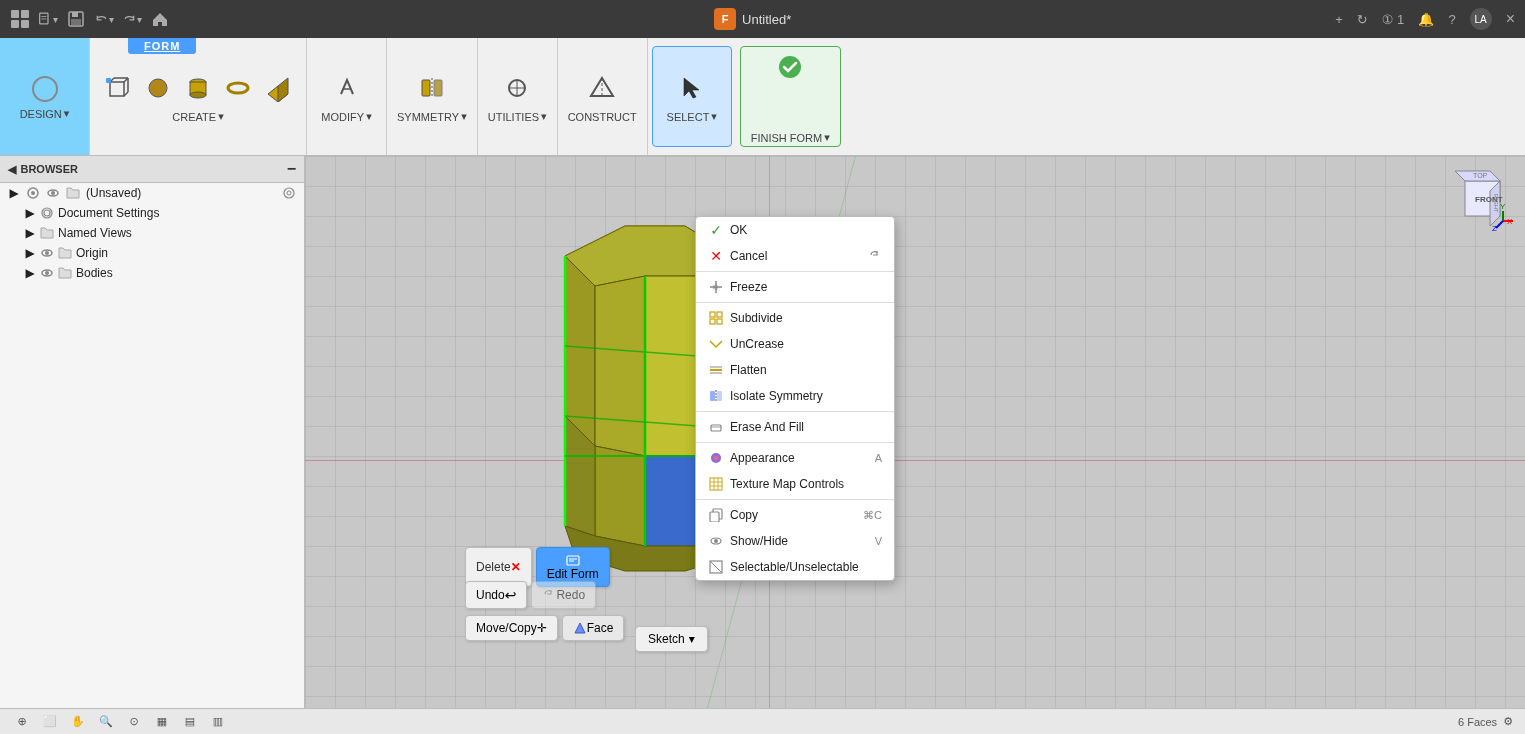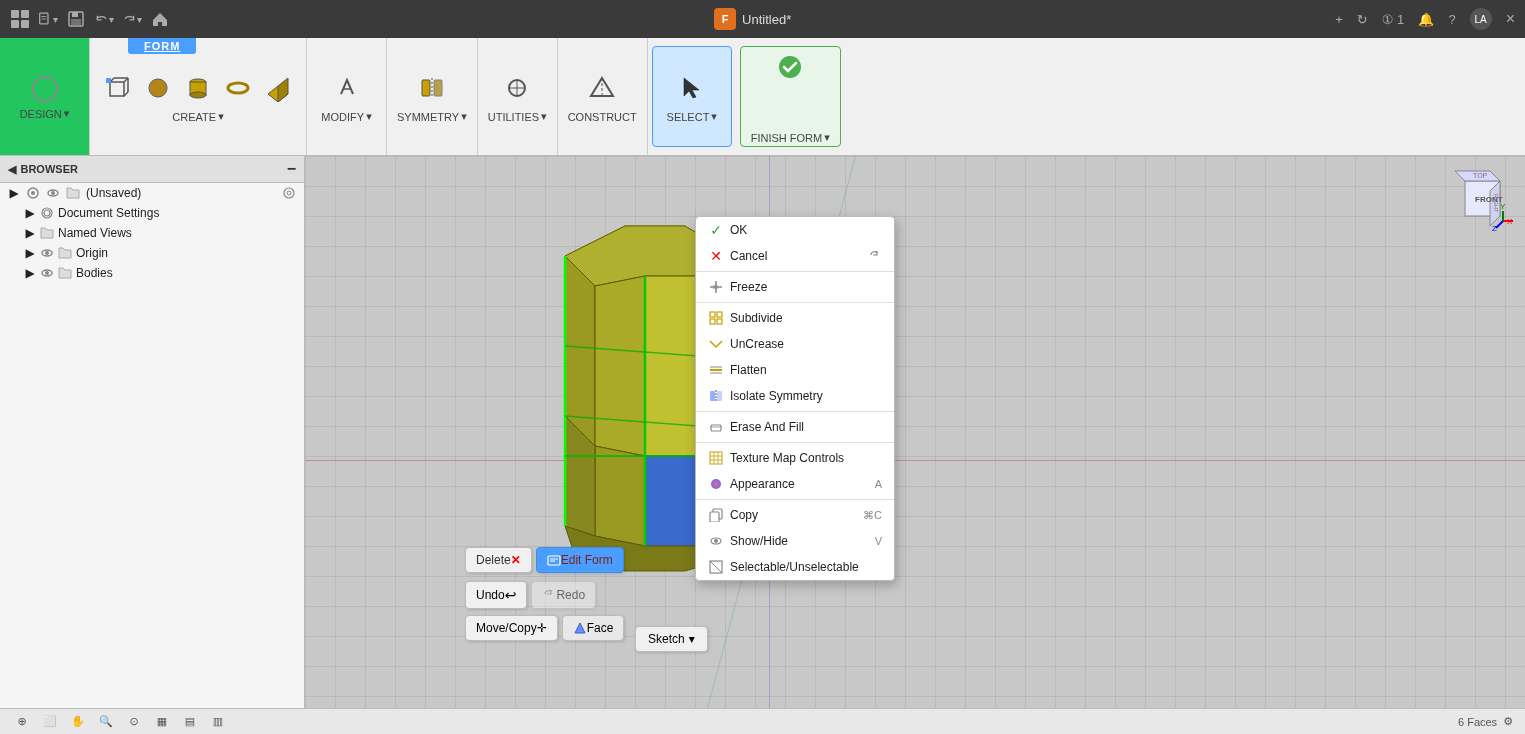--- a/index.html
+++ b/index.html
@@ -22,21 +22,21 @@
     
     #toolbar {
       display: flex; align-items: stretch; background: #f0f0f0;
       border-bottom: 1px solid #bbb; height: 118px; position: relative;
     }
     .toolbar-section {
       display: flex; flex-direction: column; align-items: center; justify-content: center;
       padding: 4px 8px; border-right: 1px solid #ccc; min-width: 60px;
     }
     .toolbar-section.design-btn {
-      background: #22c55e; min-width: 90px; cursor: pointer;
+      background: #7dd3fc; min-width: 90px; cursor: pointer;
     }
     .form-tab {
       position: absolute; top: 0; left: 128px;
       background: #4a9eff; color: white; font-size: 11px; font-weight: bold;
       padding: 2px 16px; border-radius: 0 0 3px 3px; letter-spacing: 1px; text-decoration: underline;
     }
     .tool-group {
       display: flex; align-items: center; justify-content: center;
       flex-direction: column; gap: 2px; padding: 6px 10px;
       border-right: 1px solid #ccc; min-width: 80px;
@@ -109,21 +109,21 @@
     .menu-separator { height: 1px; background: #ddd; margin: 2px 0; }
     .menu-item-left { display: flex; align-items: center; }
     .mini-btn {
       background: #f0f0f0; border: 1px solid #bbb; border-radius: 4px;
       padding: 5px 10px; font-size: 12px; cursor: pointer; display: flex; align-items: center; gap: 0;
       white-space: nowrap; box-shadow: 1px 1px 3px rgba(0,0,0,0.15); margin-top: 16px;
     }
     .mini-btn.delete { color: #333; }
     .mini-btn .del-x { color: red; font-weight: bold; }
     .mini-btn .undo-arr { font-size: 14px; }
-    .mini-btn.blue-accent { background: #4a9eff; color: #7f1d1d; border-color: #3a8eee; }
+    .mini-btn.blue-accent { background: #4a9eff; color: #000000; border-color: #3a8eee; flex-direction: column; }
     .mini-btn.gray-icon { background: #e8e8e8; }
 
     
     .repeat-crease-btn {
       position: absolute; left: 410px; top: 340px;
       background: white; border: 1px solid #bbb; border-radius: 4px;
       padding: 5px 12px; font-size: 12px; cursor: pointer;
       box-shadow: 1px 1px 4px rgba(0,0,0,0.2); display: flex; align-items: center; gap: 6px;
       z-index: 60;
     }
@@ -593,47 +593,47 @@
           </span>
           <span>Erase And Fill</span>
         </div>
       </div>
       <div class="menu-separator"></div>
 
       <div class="menu-item">
         <div class="menu-item-left">
           <span class="menu-icon">
             <svg width="14" height="14" viewBox="0 0 14 14">
-                <rect x="1" y="1" width="12" height="12" fill="none" stroke="#c8a000" stroke-width="1"></rect>
-                <line x1="1" y1="5" x2="13" y2="5" stroke="#c8a000" stroke-width="0.8"></line>
-                <line x1="1" y1="9" x2="13" y2="9" stroke="#c8a000" stroke-width="0.8"></line>
-                <line x1="5" y1="1" x2="5" y2="13" stroke="#c8a000" stroke-width="0.8"></line>
-                <line x1="9" y1="1" x2="9" y2="13" stroke="#c8a000" stroke-width="0.8"></line>
-              </svg>
-          </span>
-          <span>Texture Map Controls</span>
-        </div>
-      </div>
-
-      <div class="menu-item">
-        <div class="menu-item-left">
-          <span class="menu-icon">
-            <svg width="14" height="14" viewBox="0 0 14 14">
                 <circle cx="7" cy="7" r="5" fill="url(#grad1)"></circle>
                 <defs>
                   <radialGradient id="grad1">
                     <stop offset="0%" stop-color="#ff6a6a"></stop>
                     <stop offset="100%" stop-color="#6a6aff"></stop>
                   </radialGradient>
                 </defs>
               </svg>
           </span>
           <span>Appearance</span>
         </div>
         <span class="shortcut">A</span>
+      </div>
+
+      <div class="menu-item">
+        <div class="menu-item-left">
+          <span class="menu-icon">
+            <svg width="14" height="14" viewBox="0 0 14 14">
+                <rect x="1" y="1" width="12" height="12" fill="none" stroke="#c8a000" stroke-width="1"></rect>
+                <line x1="1" y1="5" x2="13" y2="5" stroke="#c8a000" stroke-width="0.8"></line>
+                <line x1="1" y1="9" x2="13" y2="9" stroke="#c8a000" stroke-width="0.8"></line>
+                <line x1="5" y1="1" x2="5" y2="13" stroke="#c8a000" stroke-width="0.8"></line>
+                <line x1="9" y1="1" x2="9" y2="13" stroke="#c8a000" stroke-width="0.8"></line>
+              </svg>
+          </span>
+          <span>Texture Map Controls</span>
+        </div>
       </div>
       <div class="menu-separator"></div>
 
       <div class="menu-item">
         <div class="menu-item-left">
           <span class="menu-icon">
             <svg width="14" height="14" viewBox="0 0 14 14">
                 <rect x="4" y="1" width="9" height="10" rx="1" fill="none" stroke="#888" stroke-width="1.2"></rect>
                 <rect x="1" y="4" width="9" height="10" rx="1" fill="white" stroke="#888" stroke-width="1.2"></rect>
               </svg>

